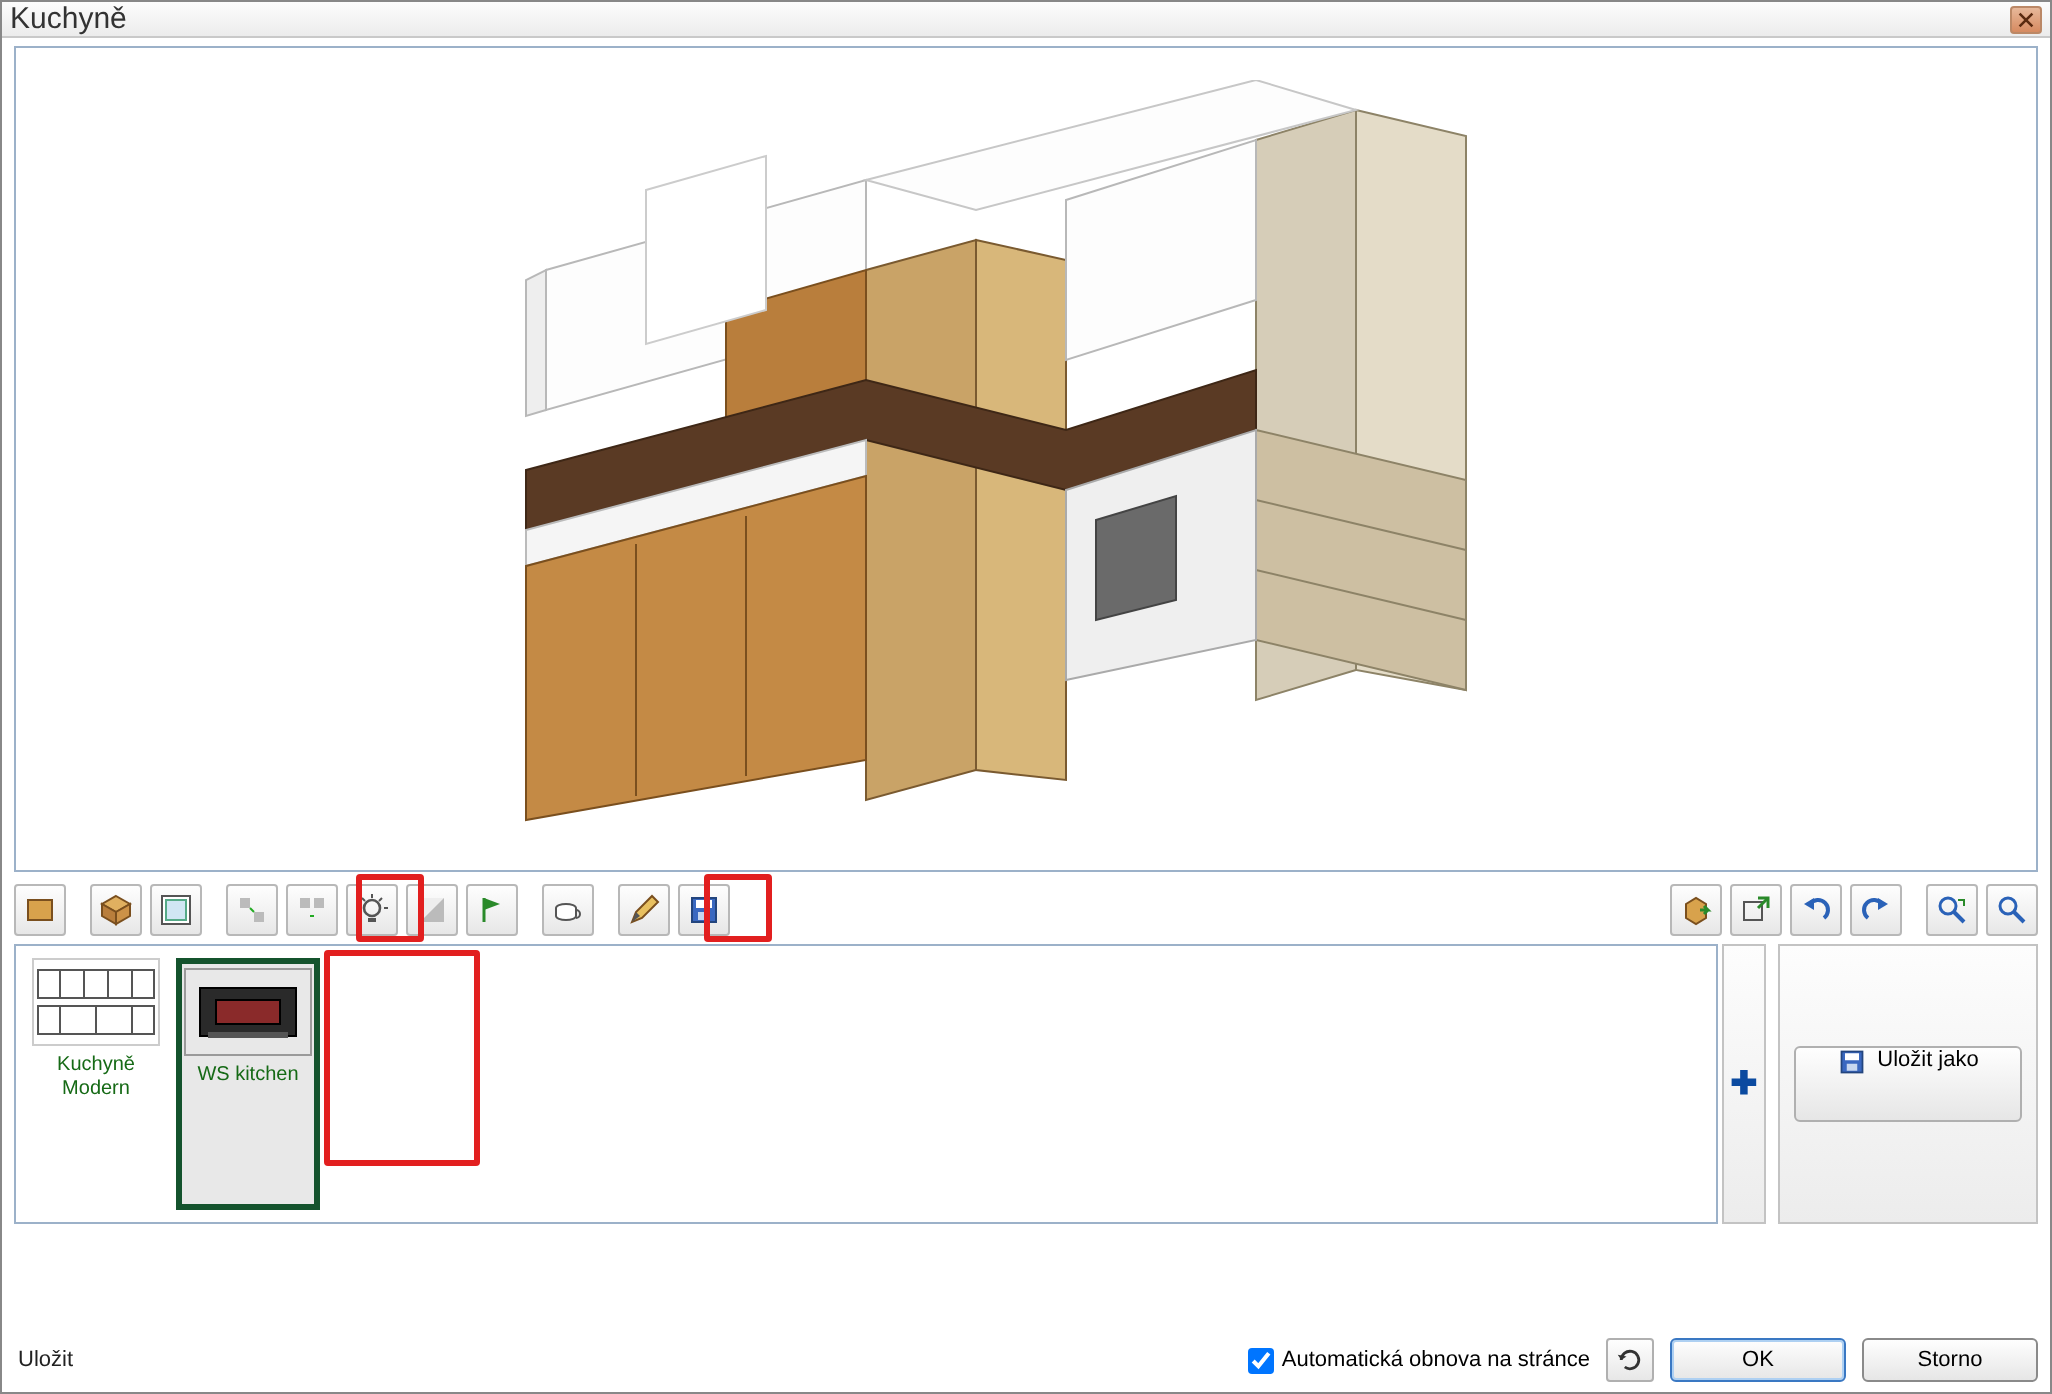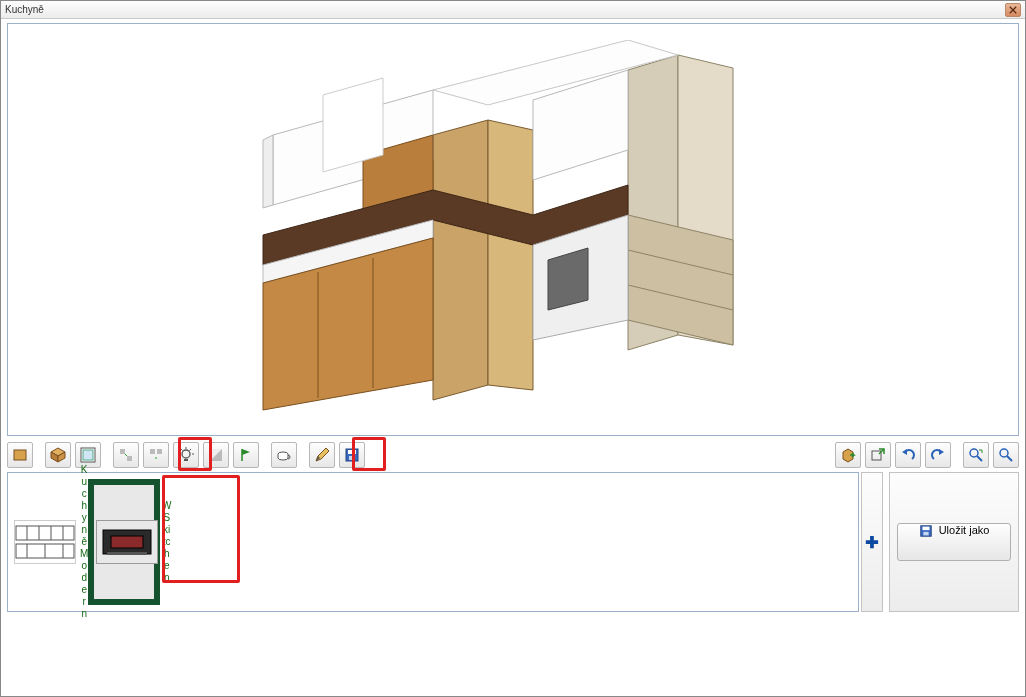--- a/index.html
+++ b/index.html
@@ -14,21 +14,21 @@
   }
   
   .titlebar {
     height: 18px;
     background: linear-gradient(#fdfdfd,#ececec);
     border-bottom: 1px solid #c9c9c9;
     display: flex;
     align-items: center;
     padding: 0 4px;
     color: #333;
-    font-size: 10px;
+    font-size: 15px;
   }
   .titlebar .spacer { flex: 1; }
   .close-btn {
     width: 16px; height: 14px;
     border: 1px solid #b86; background: linear-gradient(#e7b89a,#d68a60);
     display: flex; align-items: center; justify-content: center;
     font-size: 9px; color: #5a2a10; cursor: pointer;
     border-radius: 2px;
   }
   .content { padding: 4px 6px 4px 6px; display:flex; flex-direction:column; height: calc(100% - 18px); }
@@ -84,42 +84,42 @@
     flex:1;
     border:1px solid #9cb1c9;
     background:#fff;
     padding:6px;
     display:flex;
     gap:6px;
     position:relative;
   }
   .gitem {
     width: 68px;
-    display:flex; flex-direction:row;
+    display:flex; flex-direction:column;
     align-items:center;
     gap:4px;
     cursor:pointer;
   }
   .gthumb {
     width:64px; height:44px;
     border:1px solid #ccc;
     background:#fff;
     display:flex; align-items:center; justify-content:center;
   }
   .gitem.sel .gthumb {
      background:#e8e8e8;
      border:1px solid #9a9a9a;
   }
   .glabel {
     font-size:10px; color:#166a16; text-align:center;
     line-height:1.2; 
     word-break: break-word;
   }
   .gitem.sel {
-    border:6px solid #14532d;
+    border:3px solid #14532d;
     background:#e8e8e8;
     padding:2px;
     width:72px;
   }
   .add-panel {
     width:22px;
     border:1px solid #c3c3c3;
     background:linear-gradient(#fdfdfd,#ececec);
     display:flex; align-items:center; justify-content:center;
     margin-left:-4px;
@@ -401,14 +401,34 @@
             <rect x="4" y="3" width="8" height="4" fill="#fff"></rect>
             <rect x="5" y="9" width="6" height="4" fill="#c7d7ef"></rect>
           </svg>
         <span>Uložit jako</span>
       </div>
     </div>
   </div>
 
   <div style="flex:1"></div>
 
+  <div class="bottombar">
+    <span class="lbl">Uložit</span>
+    <div class="fill"></div>
+    <label class="chk">
+      <input type="checkbox" checked="" style="">
+      <span>Automatická obnova na stránce</span>
+    </label>
+    <div class="icon-btn">
+      <svg width="14" height="14" viewBox="0 0 16 16">
+          <path d="M3 8 a5 5 0 1 1 2 4" fill="none" stroke="#333" stroke-width="1.6"></path>
+          <polygon points="3,8 1,5 6,6" fill="#333"></polygon>
+        </svg>
+    </div>
+    <div class="btn primary">
+        <span>OK</span>
+      </div>
+    <div class="btn">
+        <span>Storno</span>
+      </div>
+  </div>
 
 </div>
 
 </body></html>

